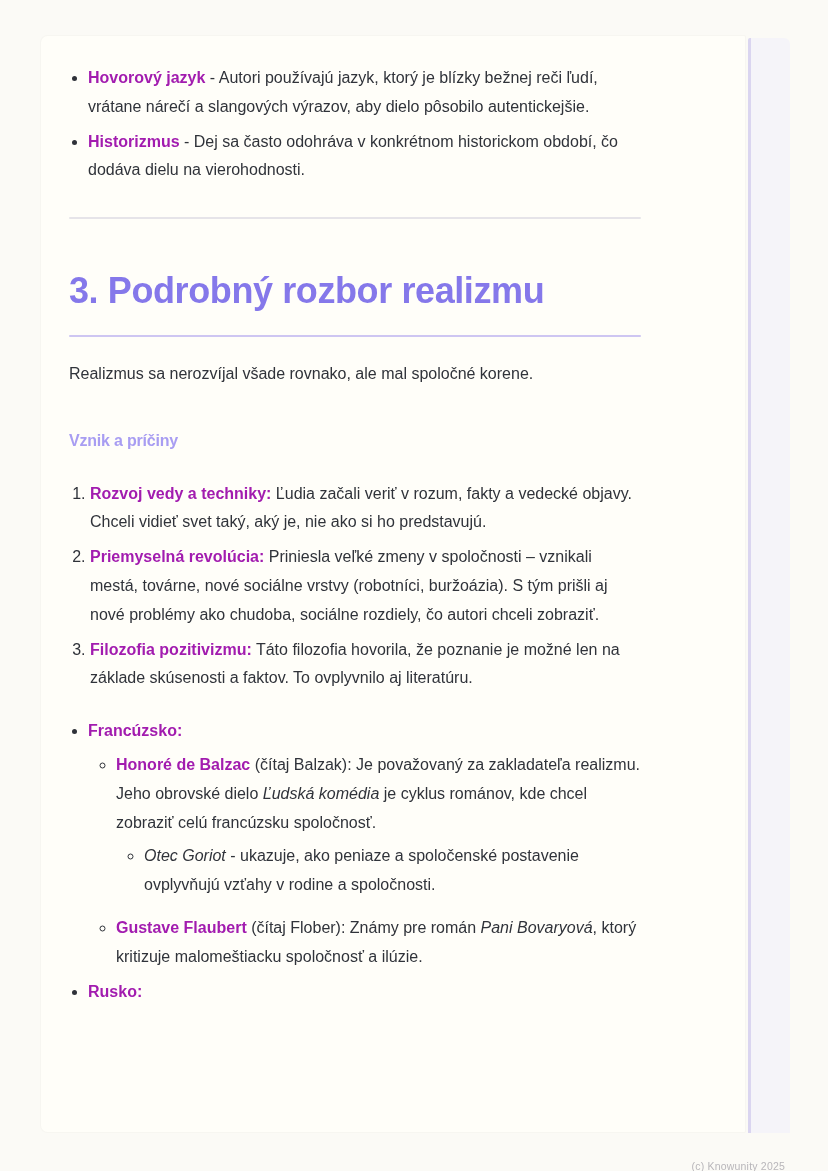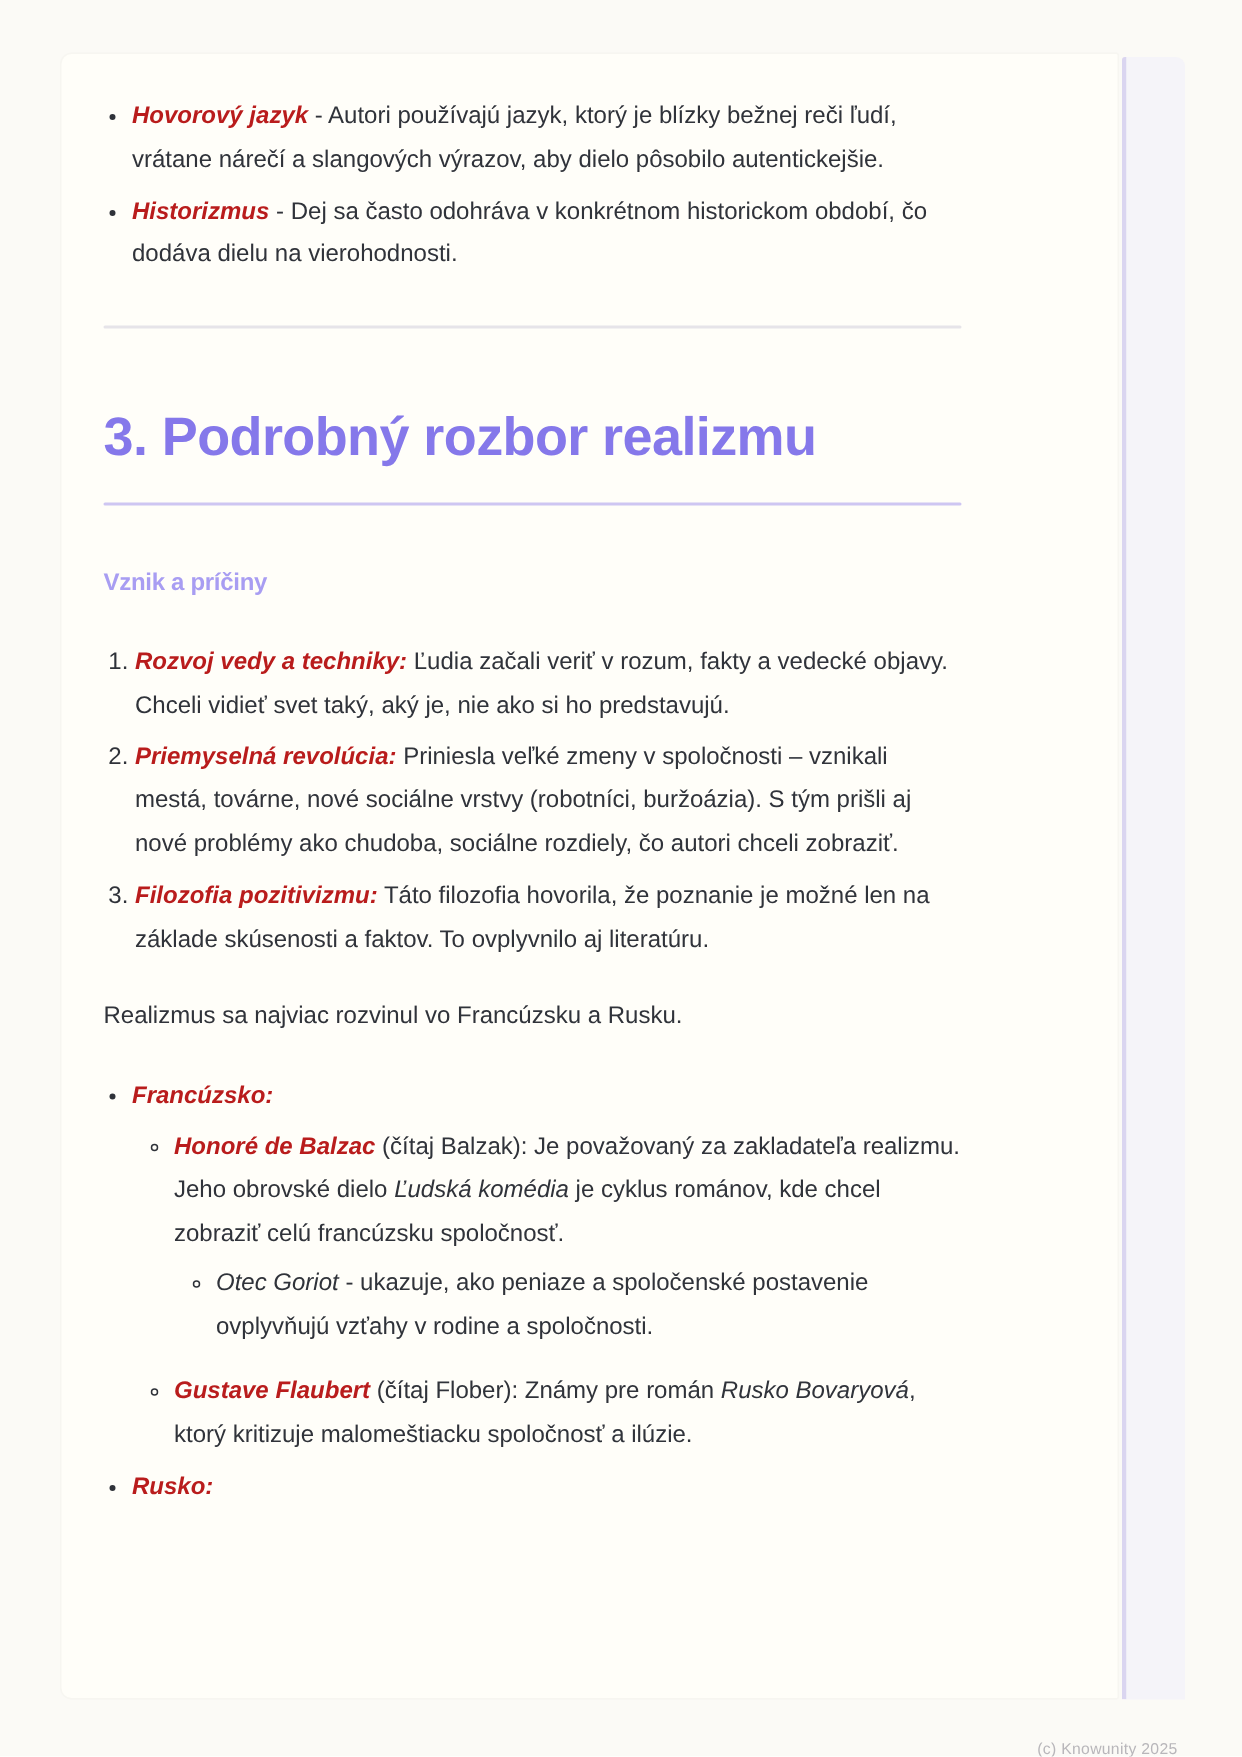--- a/index.html
+++ b/index.html
@@ -17,21 +17,21 @@
     background:var(--page-bg,#FFFEF9);
     border:1px solid rgba(0,0,0,0.03);
     border-radius:8px 2px 2px 8px;
     box-sizing:border-box;
   }
   .content{
     position:absolute;left:28px;top:4px;width:572px;
     color:var(--text,#30333A);
     font-size:16px;line-height:1.8;
   }
-  .content .b{font-weight:bold;color:#b91c1c;font-style:italic;}
+  .content .b{font-weight:bold;color:#a21caf;}
   .content .i{font-style:italic;}
   .hr{
     height:2px;background:var(--divider,#E6E4E9);
     border-radius:1px;margin:32px 0 0 0;width:100%;
   }
   .h1wrap{margin-top:40px;}
   h1{
     margin:0;font-size:36px;font-weight:bold;letter-spacing:-0.4px;
     color:var(--h1,#8578EA);
   }
@@ -70,33 +70,33 @@
     <div class="content">
         <ul class="lst top">
           <li><span class="b">Hovorový jazyk</span><span> - Autori používajú jazyk, ktorý je blízky bežnej reči ľudí, vrátane nárečí a slangových výrazov, aby dielo pôsobilo autentickejšie.</span></li>
           <li><span class="b">Historizmus</span><span> - Dej sa často odohráva v konkrétnom historickom období, čo dodáva dielu na vierohodnosti.</span></li>
         </ul>
         <div class="hr"></div>
         <div class="h1wrap">
           <h1>3. Podrobný rozbor realizmu</h1>
           <div class="h1rule"></div>
         </div>
+        <p><span>Realizmus sa nerozvíjal všade rovnako, ale mal spoločné korene.</span></p>
         <h2>Vznik a príčiny</h2>
         <ol class="lst top">
           <li><span class="b">Rozvoj vedy a techniky:</span><span> Ľudia začali veriť v rozum, fakty a vedecké objavy. Chceli vidieť svet taký, aký je, nie ako si ho predstavujú.</span></li>
           <li><span class="b">Priemyselná revolúcia:</span><span> Priniesla veľké zmeny v spoločnosti – vznikali mestá, továrne, nové sociálne vrstvy (robotníci, buržoázia). S tým prišli aj nové problémy ako chudoba, sociálne rozdiely, čo autori chceli zobraziť.</span></li>
           <li><span class="b">Filozofia pozitivizmu:</span><span> Táto filozofia hovorila, že poznanie je možné len na základe skúsenosti a faktov. To ovplyvnilo aj literatúru.</span></li>
         </ol>
-        <p><span>Realizmus sa najviac rozvinul vo Francúzsku a Rusku.</span></p>
         <ul class="lst top">
           <li><span class="b">Francúzsko:</span><ul class="lst nested">
               <li><span class="b">Honoré de Balzac</span><span> (čítaj Balzak): Je považovaný za zakladateľa realizmu. Jeho obrovské dielo </span><span class=" i">Ľudská komédia</span><span> je cyklus románov, kde chcel zobraziť celú francúzsku spoločnosť.</span><ul class="lst nested">
                   <li><span class=" i">Otec Goriot</span><span> - ukazuje, ako peniaze a spoločenské postavenie ovplyvňujú vzťahy v rodine a spoločnosti.</span></li>
                 </ul></li>
-              <li><span class="b">Gustave Flaubert</span><span> (čítaj Flober): Známy pre román </span><span class=" i">Rusko Bovaryová</span><span>, ktorý kritizuje malomeštiacku spoločnosť a ilúzie.</span></li>
+              <li><span class="b">Gustave Flaubert</span><span> (čítaj Flober): Známy pre román </span><span class=" i">Pani Bovaryová</span><span>, ktorý kritizuje malomeštiacku spoločnosť a ilúzie.</span></li>
             </ul></li>
           <li><span class="b">Rusko:</span></li>
         </ul>
       </div>
   </div>
   <div class="edge-strip"></div>
   <div class="watermark">(c) Knowunity 2025</div>
 </div>
 
 </body></html>

